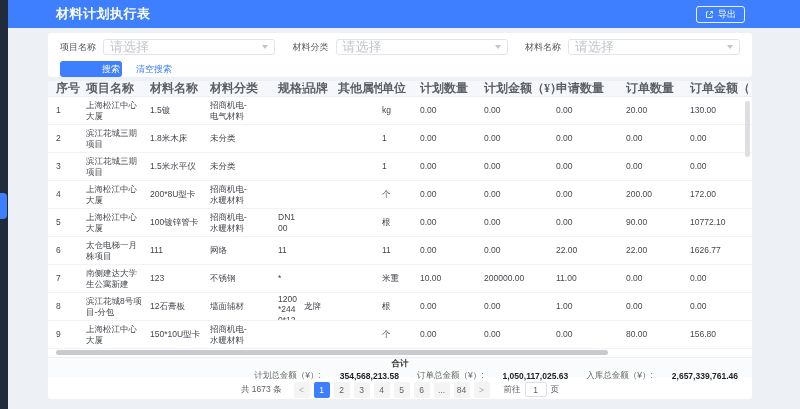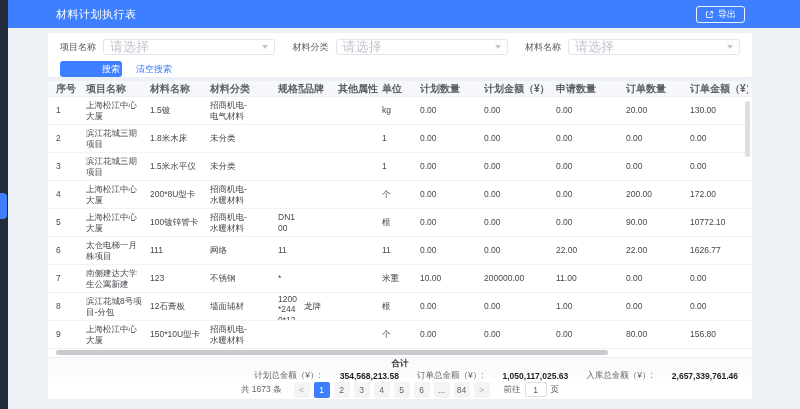--- a/index.html
+++ b/index.html
@@ -11,41 +11,41 @@
     color:#333;
     font-size:9px;
   }
 
   
   .leftbar { position:absolute; left:0; top:0; width:8px; height:409px; background:#222b3c; z-index:6; }
   .lefttab { position:absolute; left:0; top:193px; width:7px; height:26px; background:#3d7ffe; border-radius:0 4px 4px 0; z-index:7; cursor:pointer; }
 
   
   header { position:absolute; left:0; top:0; width:800px; height:28px; background:#3d7ffe; display:flex; align-items:center; z-index:5; }
-  .title { color:#fff; font-size:11px; font-weight:normal; margin-left:56px; letter-spacing:.5px; }
+  .title { color:#fff; font-size:13px; font-weight:bold; margin-left:56px; letter-spacing:.5px; }
   .export-btn { margin-left:auto; margin-right:55px; height:17px; padding:0 8px; background:transparent;
     border:1px solid rgba(255,255,255,.9); border-radius:3px; color:#fff; font-size:9px;
     display:flex; align-items:center; gap:4px; cursor:pointer; font-family:inherit; }
 
   
   .filter-card { position:absolute; left:48px; top:33px; width:704px; height:44px; background:#fff; border-radius:3px; padding:6px 12px 0; }
   .filter-row { display:flex; align-items:center; justify-content:space-between; }
   .fgroup { display:flex; align-items:center; gap:7px; }
   .flabel { font-size:9px; color:#555; white-space:nowrap; }
   .fselect { width:172px; height:16px; border:1px solid #e1e4e8; border-radius:3px; display:flex; align-items:center; justify-content:space-between; padding:0 6px; background:#fff; cursor:pointer; }
   .fselect .ph { color:#c0c4cc; font-size:13px; }
   .caret { width:0; height:0; border-left:3px solid transparent; border-right:3px solid transparent; border-top:4px solid #c0c4cc; }
   .btn-row { display:flex; align-items:center; gap:14px; margin-top:6px; }
   .search-btn { width:62px; height:16px; background:#3d7ffe; color:#fff; border:none; border-radius:3px; font-size:9px; cursor:pointer; font-family:inherit;padding-left:40px; }
   .clear-btn { background:none; border:none; color:#3d7ffe; font-size:9px; cursor:pointer; font-family:inherit; }
 
   
   .table-card { position:absolute; left:48px; top:81px; width:704px; height:318px; background:#fff; border-radius:3px; overflow:hidden; }
   .thead { display:flex; align-items:center; height:16px; background:#f5f7fa; padding-left:8px; border-bottom:1px solid #ebeef5; }
-  .th { font-size:10px; color:#5c6066; font-weight:bold; white-space:nowrap; overflow:hidden; padding-right:4px; }
+  .th { font-size:12px; color:#5c6066; font-weight:bold; white-space:nowrap; overflow:hidden; padding-right:4px;font-family:Liberation Serif, serif; }
   .trow { display:flex; align-items:center; height:28px; border-bottom:1px solid #f2f3f5; padding-left:8px; }
   .td { font-size:8.5px; color:#44474d; padding-right:5px; line-height:1.25; word-break:break-all; overflow:hidden; max-height:26px; }
   .c0{width:30px;} .c1{width:64px;} .c2{width:60px;} .c3{width:50px;} .c4{width:44px;padding-left:18px;}
   .c5{width:34px;} .c6{width:44px;} .c7{width:38px;} .c8{width:64px;} .c9{width:72px;}
   .c10{width:70px;} .c11{width:64px;} .c12{width:58px;}
 
   
   .hscroll { position:relative; height:8px; }
   .hthumb { position:absolute; left:8px; top:1px; width:552px; height:5px; background:#c7cacf; border-radius:3px; cursor:pointer; }
   .vscroll { position:absolute; right:2px; top:18px; width:5px; height:248px; }

